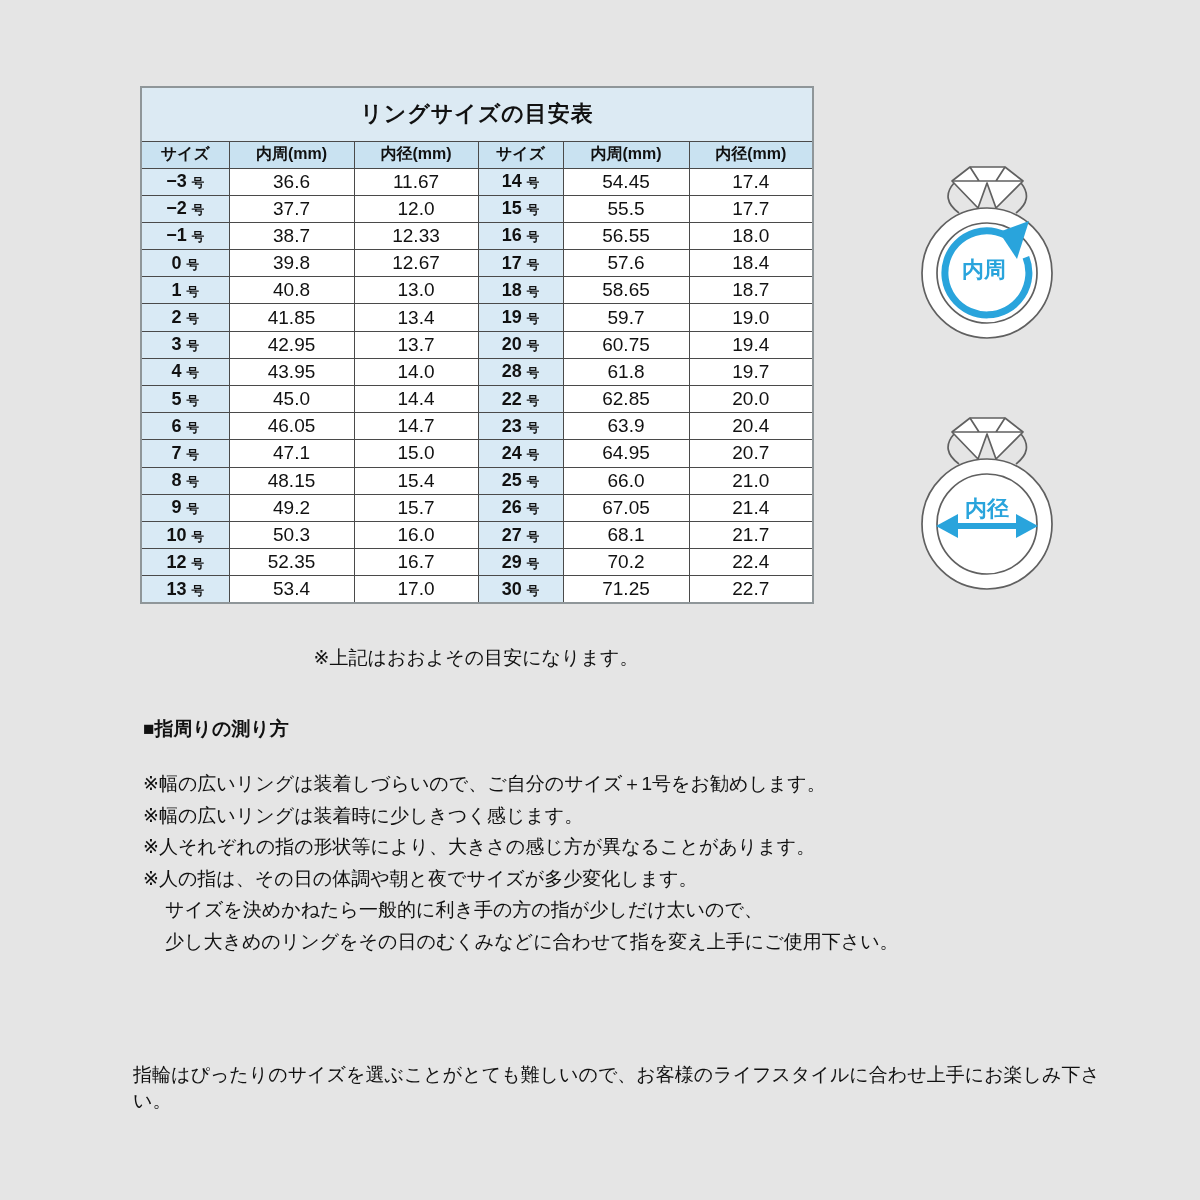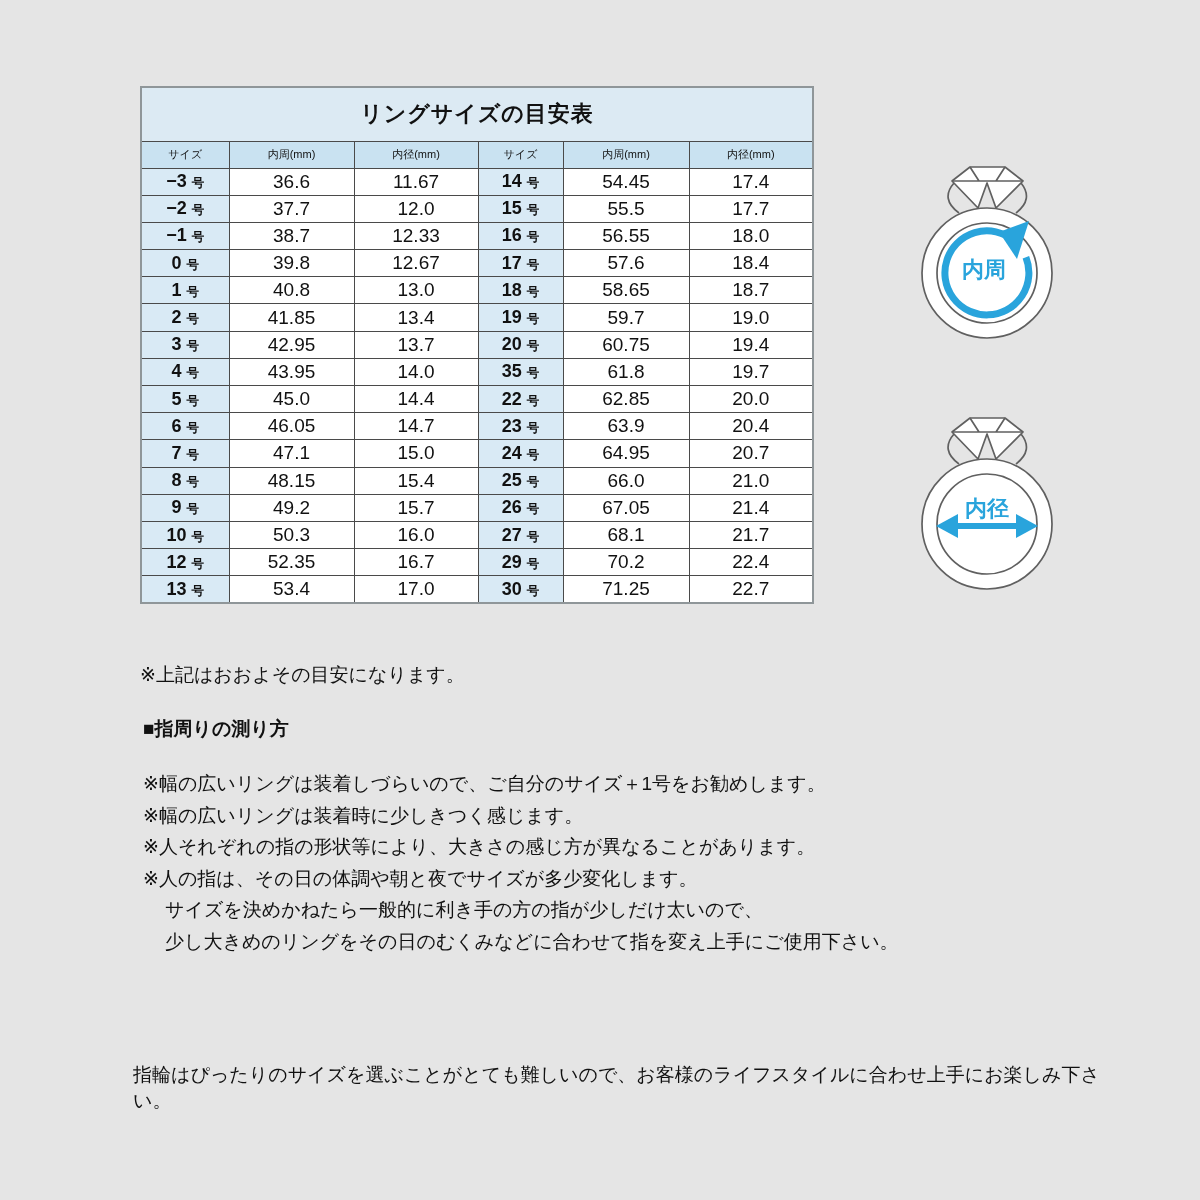--- a/index.html
+++ b/index.html
@@ -13,26 +13,26 @@
     --outline:#606060;
   }
   *{box-sizing:border-box;}
   body{margin:0;background:#ffffff;font-family:"Liberation Sans","DejaVu Sans",sans-serif;color:var(--ink);}
   .canvas{position:relative;width:1200px;height:1200px;background:#e5e5e5;overflow:hidden;}
 
   
   table.size-table{position:absolute;left:140px;top:86px;width:672px;border-collapse:collapse;table-layout:fixed;border:2px solid var(--frame);}
   .size-table th,.size-table td{border:1px solid var(--grid);text-align:center;padding:0;vertical-align:middle;}
   .size-table .title-row th{height:54px;background:var(--title-bg);font-size:22px;font-weight:bold;letter-spacing:1px;}
-  .size-table .header-row th{height:27px;background:var(--header-bg);font-size:11px;font-weight:normal;}
+  .size-table .header-row th{height:27px;background:var(--header-bg);font-size:16px;font-weight:bold;}
   .size-table td{height:27.2px;font-size:19px;background:#ffffff;}
   .size-table td.size{background:var(--size-bg);font-weight:bold;font-size:18px;}
   .size-table td.size .suffix{font-size:12.5px;margin-left:5px;font-weight:600;}
 
-  .footnote{position:absolute;left:140px;top:662px;width:672px;text-align:left;font-size:19px;}
+  .footnote{position:absolute;left:140px;top:645px;width:672px;text-align:center;font-size:19px;}
 
   
   .ring-svg{position:absolute;left:912px;width:150px;height:190px;}
   #ring1{top:155px;}
   #ring2{top:406px;}
   .gray{stroke:var(--outline);stroke-width:1.7;fill:none;}
   .grayfill{stroke:var(--outline);stroke-width:1.7;fill:#ffffff;}
   .b-stroke{stroke:var(--accent);fill:none;}
   .b-fill{fill:var(--accent);stroke:none;}
   .ring-label{fill:var(--accent);font-size:22px;font-weight:bold;font-family:"Liberation Sans","DejaVu Sans",sans-serif;}
@@ -127,21 +127,21 @@
           <td>42.95</td>
           <td>13.7</td>
           <td class="size"><span class="num">20</span><span class="suffix">号</span></td>
           <td>60.75</td>
           <td>19.4</td>
         </tr>
         <tr>
           <td class="size"><span class="num">4</span><span class="suffix">号</span></td>
           <td>43.95</td>
           <td>14.0</td>
-          <td class="size"><span class="num">35</span><span class="suffix">号</span></td>
+          <td class="size"><span class="num">28</span><span class="suffix">号</span></td>
           <td>61.8</td>
           <td>19.7</td>
         </tr>
         <tr>
           <td class="size"><span class="num">5</span><span class="suffix">号</span></td>
           <td>45.0</td>
           <td>14.4</td>
           <td class="size"><span class="num">22</span><span class="suffix">号</span></td>
           <td>62.85</td>
           <td>20.0</td>

